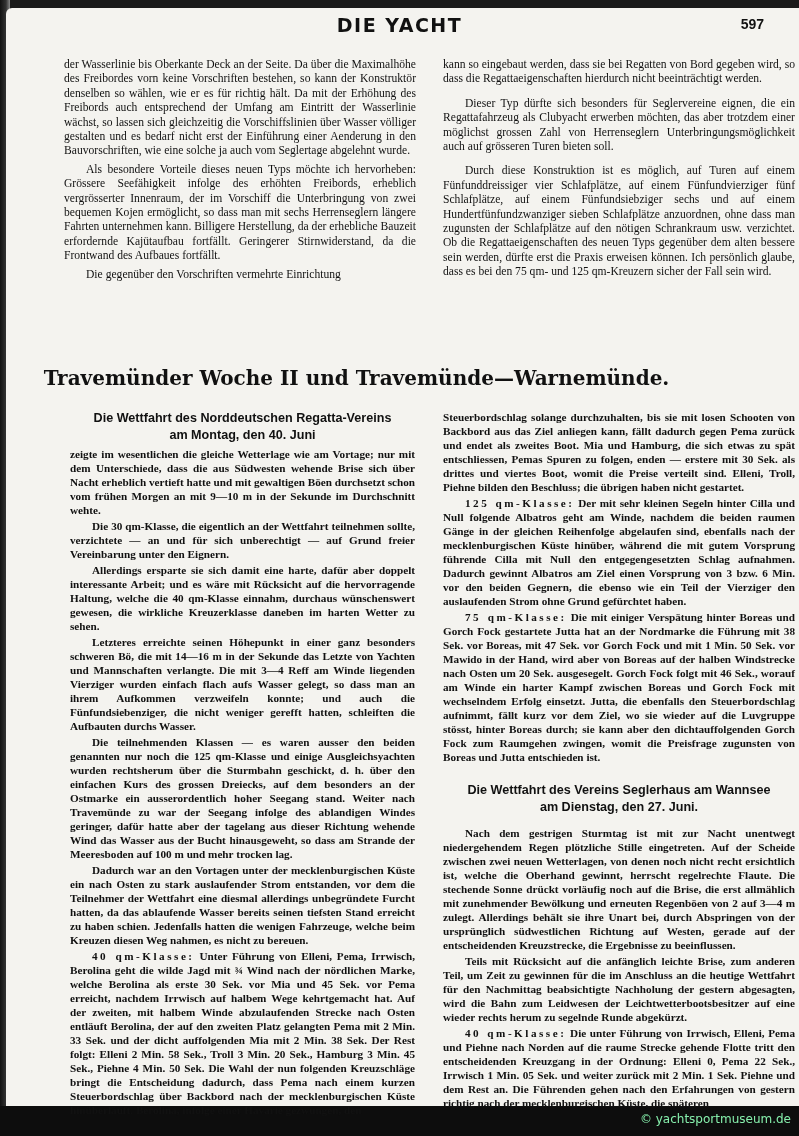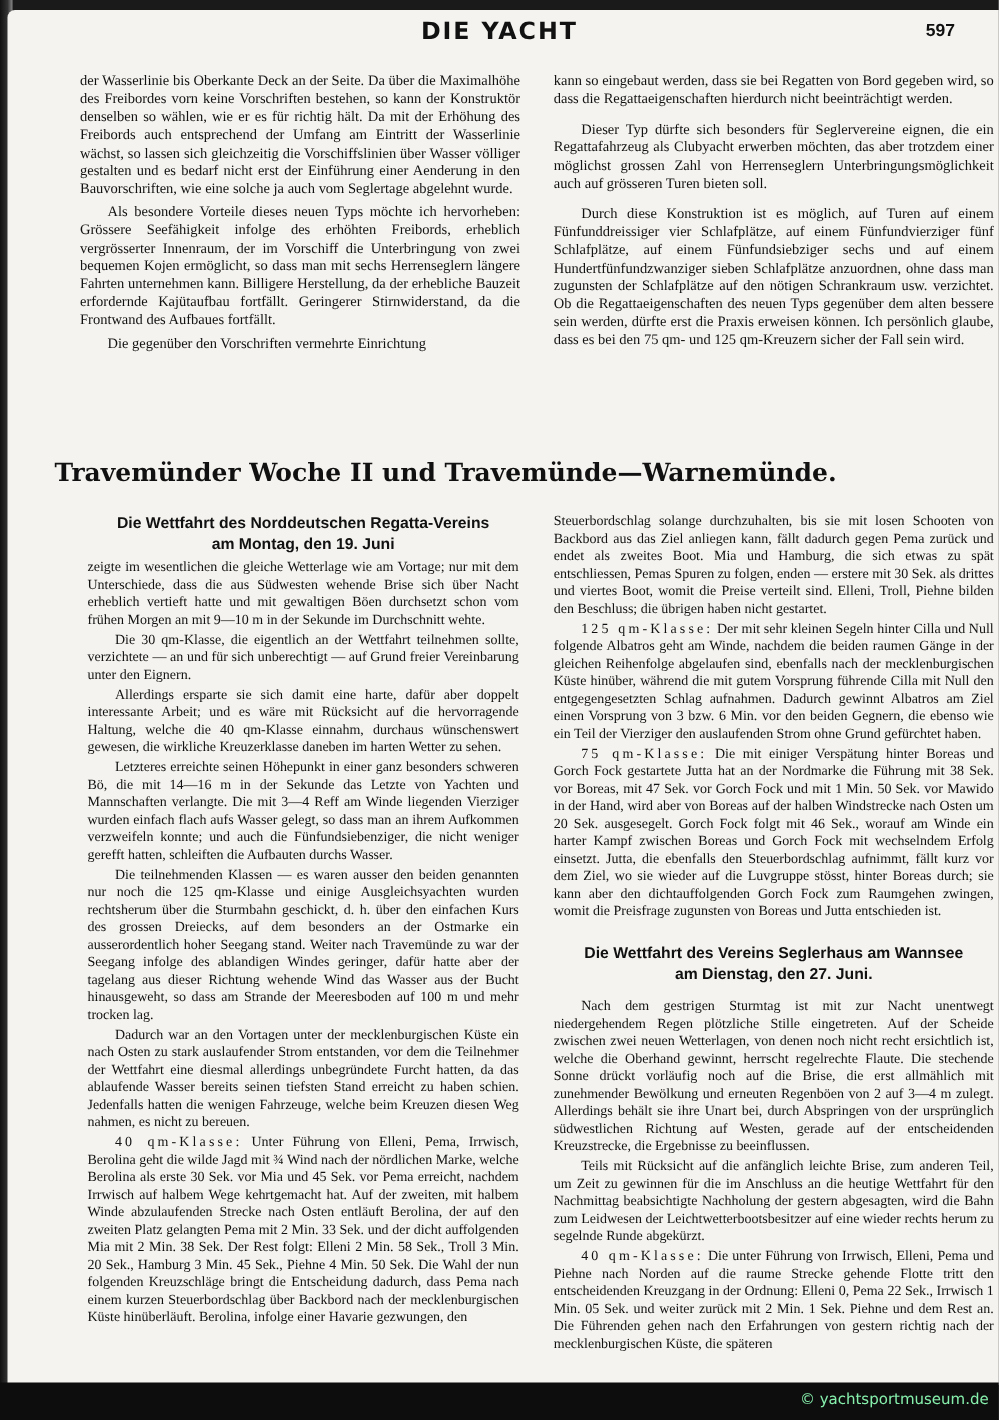--- a/index.html
+++ b/index.html
@@ -32,21 +32,21 @@
     position:absolute; right:35px; top:2px;
     font-family:"Liberation Sans", sans-serif; font-weight:bold; font-size:14px;
   }
   .col { position:absolute; font-size:11.6px; line-height:14.4px; text-align:justify;margin-left:29px; }
   .col p { margin:0 0 4px 0; text-indent:22px; }
   .col p.noindent { text-indent:0; }
   .col1 { left:35px; top:58px; width:352px; }
   .col2 { left:414px; top:58px; width:352px; }
   .col3 { left:41px; top:410px; width:345px; font-size:11.2px; line-height:14.0px; }
   .col4 { left:414px; top:410px; width:352px; font-size:11.2px; line-height:14.0px; }
-  .col3 p, .col4 p { margin-bottom:2px; }
+  .col3 p, .col4 p { margin-bottom:2px;font-weight:bold; }
   .main-title {
     position:absolute; top:366px; left:0; width:713px; text-align:center;
     font-family:"DejaVu Serif", serif; font-weight:bold; font-size:20px;
   }
   .subhead {
     text-align:center; font-family:"Liberation Sans", sans-serif; font-weight:bold;
     font-size:12.6px; line-height:17px; margin:0 0 3px 0;
   }
   .spaced { letter-spacing:2.5px; }
   .copyright {
@@ -76,21 +76,21 @@
   <p class="noindent" style="margin-bottom:10px">kann so eingebaut werden, dass sie bei Regatten von Bord gegeben wird, so dass die Regattaeigenschaften hierdurch nicht beeinträchtigt werden.</p>
   <p style="margin-bottom:10px">Dieser Typ dürfte sich besonders für Seglervereine eignen, die ein Regattafahrzeug als Clubyacht erwerben möchten, das aber trotzdem einer möglichst grossen Zahl von Herrenseglern Unterbringungsmöglichkeit auch auf grösseren Turen bieten soll.</p>
   <p>Durch diese Konstruktion ist es möglich, auf Turen auf einem Fünfunddreissiger vier Schlafplätze, auf einem Fünfundvierziger fünf Schlafplätze, auf einem Fünfundsiebziger sechs und auf einem Hundertfünfundzwanziger sieben Schlafplätze anzuordnen, ohne dass man zugunsten der Schlafplätze auf den nötigen Schrankraum usw. verzichtet. Ob die Regattaeigenschaften des neuen Typs gegenüber dem alten bessere sein werden, dürfte erst die Praxis erweisen können. Ich persönlich glaube, dass es bei den 75 qm- und 125 qm-Kreuzern sicher der Fall sein wird.</p>
 </div>
 
 <div class="main-title">Travemünder Woche II und Travemünde—Warnemünde.</div>
 
 <div class="col col3">
   <div class="subhead">
     <div>Die Wettfahrt des Norddeutschen Regatta-Vereins</div>
-    <div>am Montag, den 19. Juni</div>
+    <div>am Montag, den 40. Juni</div>
   </div>
   <p class="noindent">zeigte im wesentlichen die gleiche Wetterlage wie am Vortage; nur mit dem Unterschiede, dass die aus Südwesten wehende Brise sich über Nacht erheblich vertieft hatte und mit gewaltigen Böen durchsetzt schon vom frühen Morgen an mit 9—10 m in der Sekunde im Durchschnitt wehte.</p>
   <p>Die 30 qm-Klasse, die eigentlich an der Wettfahrt teilnehmen sollte, verzichtete — an und für sich unberechtigt — auf Grund freier Vereinbarung unter den Eignern.</p>
   <p>Allerdings ersparte sie sich damit eine harte, dafür aber doppelt interessante Arbeit; und es wäre mit Rücksicht auf die hervorragende Haltung, welche die 40 qm-Klasse einnahm, durchaus wünschenswert gewesen, die wirkliche Kreuzerklasse daneben im harten Wetter zu sehen.</p>
   <p>Letzteres erreichte seinen Höhepunkt in einer ganz besonders schweren Bö, die mit 14—16 m in der Sekunde das Letzte von Yachten und Mannschaften verlangte. Die mit 3—4 Reff am Winde liegenden Vierziger wurden einfach flach aufs Wasser gelegt, so dass man an ihrem Aufkommen verzweifeln konnte; und auch die Fünfundsiebenziger, die nicht weniger gerefft hatten, schleiften die Aufbauten durchs Wasser.</p>
   <p>Die teilnehmenden Klassen — es waren ausser den beiden genannten nur noch die 125 qm-Klasse und einige Ausgleichsyachten wurden rechtsherum über die Sturmbahn geschickt, d. h. über den einfachen Kurs des grossen Dreiecks, auf dem besonders an der Ostmarke ein ausserordentlich hoher Seegang stand. Weiter nach Travemünde zu war der Seegang infolge des ablandigen Windes geringer, dafür hatte aber der tagelang aus dieser Richtung wehende Wind das Wasser aus der Bucht hinausgeweht, so dass am Strande der Meeresboden auf 100 m und mehr trocken lag.</p>
   <p>Dadurch war an den Vortagen unter der mecklenburgischen Küste ein nach Osten zu stark auslaufender Strom entstanden, vor dem die Teilnehmer der Wettfahrt eine diesmal allerdings unbegründete Furcht hatten, da das ablaufende Wasser bereits seinen tiefsten Stand erreicht zu haben schien. Jedenfalls hatten die wenigen Fahrzeuge, welche beim Kreuzen diesen Weg nahmen, es nicht zu bereuen.</p>
   <p><span class="spaced">40 qm-Klasse:</span><span> Unter Führung von Elleni, Pema, Irrwisch, Berolina geht die wilde Jagd mit ¾ Wind nach der nördlichen Marke, welche Berolina als erste 30 Sek. vor Mia und 45 Sek. vor Pema erreicht, nachdem Irrwisch auf halbem Wege kehrtgemacht hat. Auf der zweiten, mit halbem Winde abzulaufenden Strecke nach Osten entläuft Berolina, der auf den zweiten Platz gelangten Pema mit 2 Min. 33 Sek. und der dicht auffolgenden Mia mit 2 Min. 38 Sek. Der Rest folgt: Elleni 2 Min. 58 Sek., Troll 3 Min. 20 Sek., Hamburg 3 Min. 45 Sek., Piehne 4 Min. 50 Sek. Die Wahl der nun folgenden Kreuzschläge bringt die Entscheidung dadurch, dass Pema nach einem kurzen Steuerbordschlag über Backbord nach der mecklenburgischen Küste hinüberläuft. Berolina, infolge einer Havarie gezwungen, den</span></p>
 </div>
 

